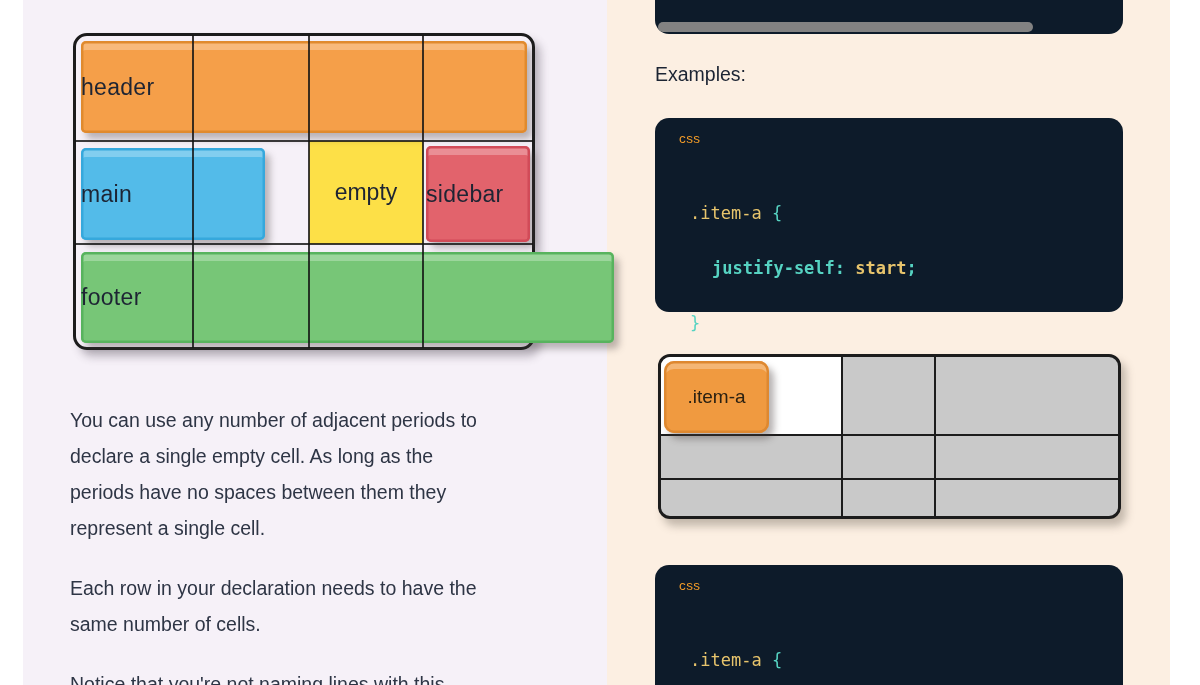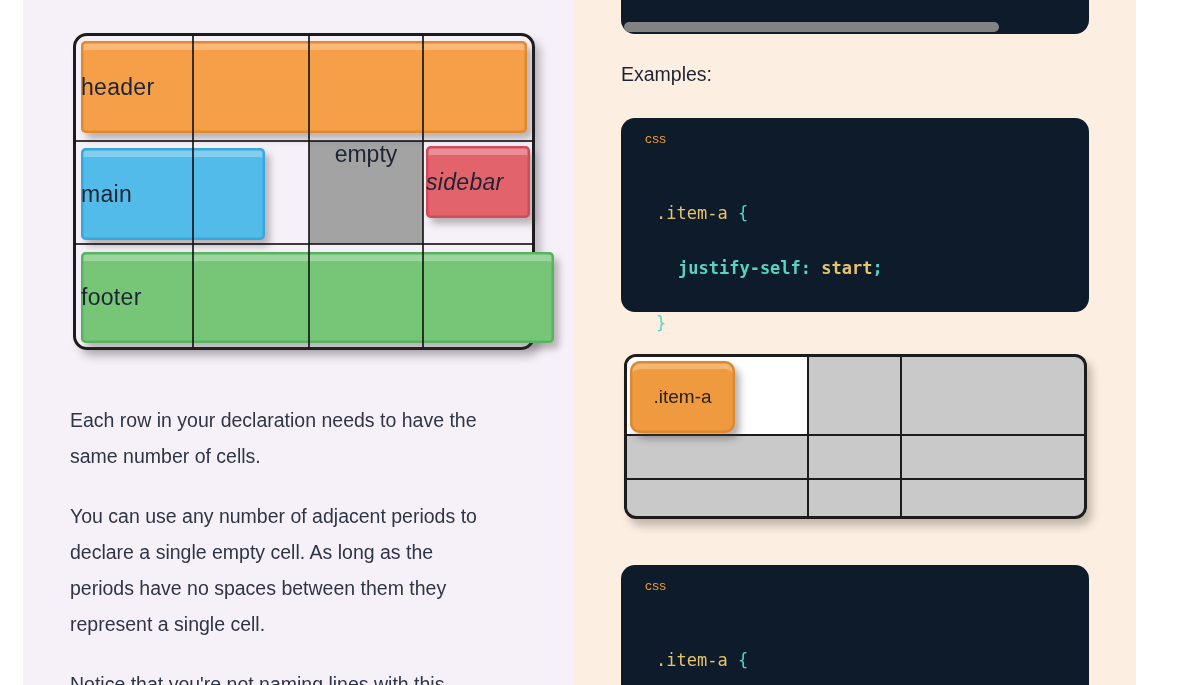--- a/index.html
+++ b/index.html
@@ -10,36 +10,36 @@
     overflow:hidden;
     font-family:"Liberation Sans", sans-serif;
   }
 
   
   .left-panel {
     position:absolute; left:23px; top:0; width:584px; height:685px;
     background:#F6F1F8;
   }
   .right-panel {
-    position:absolute; left:573px; top:0; width:563px; height:685px;
+    position:absolute; left:607px; top:0; width:563px; height:685px;
     background:#FCEFE2;
   }
 
   
   .lp-figure { position:absolute; left:50px; top:33px; width:462px; height:317px; }
   .lp-outline {
     position:absolute; inset:0;
     border:3px solid #1c1c1c; border-radius:14px;
     box-shadow:6px 7px 9px rgba(70,60,75,0.30);
     z-index:1;
   }
   .lp-empty-cell {
     position:absolute; left:236px; top:108px; width:114px; height:103px;
-    background:#a3a3a3; z-index:2;
-    display:flex; justify-content:center;
+    background:#fde047; z-index:2;
+    display:flex; align-items:center; justify-content:center;
   }
   .gridline { position:absolute; background:rgba(18,18,18,0.82); z-index:6; }
   .vl { top:2px; bottom:2px; width:2px; }
   .vl1 { left:119px; } .vl2 { left:235px; } .vl3 { left:349px; }
   .hl { left:2px; right:2px; height:2px; }
   .hl1 { top:107px; } .hl2 { top:210px; }
 
   .area-box {
     position:absolute; z-index:4; border-radius:5px;
     display:flex; align-items:center; 
@@ -47,26 +47,25 @@
   }
   .box-header {
     left:8px; top:8px; width:446px; height:92px; background:#F59F49;
     box-shadow:inset 0 0 0 2.5px #E08A2E, inset 0 9px 0 rgba(255,255,255,0.28), 5px 6px 7px rgba(70,60,60,0.35);
   }
   .box-main {
     left:8px; top:115px; width:184px; height:92px; background:#53BBE9;
     box-shadow:inset 0 0 0 2.5px #36A8DC, inset 0 9px 0 rgba(255,255,255,0.28), 5px 6px 7px rgba(70,60,60,0.35);
   }
   .box-sidebar {
-    left:353px; top:113px; width:104px; height:72px; background:#E2636C;
+    left:353px; top:113px; width:104px; height:96px; background:#E2636C;
     box-shadow:inset 0 0 0 2.5px #D14B58, inset 0 9px 0 rgba(255,255,255,0.28), 5px 6px 7px rgba(70,60,60,0.35);
-    font-style:italic;
   }
   .box-footer {
-    left:8px; top:219px; width:473px; height:91px; background:#77C677;
+    left:8px; top:219px; width:533px; height:91px; background:#77C677;
     box-shadow:inset 0 0 0 2.5px #58B35E, inset 0 9px 0 rgba(255,255,255,0.28), 5px 6px 7px rgba(70,60,60,0.35);
   }
   .empty-label { font-size:23px; font-weight:500; color:#1d2433; }
 
   
   .lp-text {
     position:absolute; left:47px; top:402px; width:482px;
     color:#2E3545; font-size:19.5px; line-height:36px;
   }
   .lp-text p { white-space:pre-line; margin:0 0 24px 0; }
@@ -154,26 +153,26 @@
     </div>
 
     <div class="gridline vl vl1"></div>
     <div class="gridline vl vl2"></div>
     <div class="gridline vl vl3"></div>
     <div class="gridline hl hl1"></div>
     <div class="gridline hl hl2"></div>
   </div>
 
   <div class="lp-text">
-    <p>Each row in your declaration needs to have the
-same number of cells.</p>
     <p>You can use any number of adjacent periods to
 declare a single empty cell. As long as the
 periods have no spaces between them they
 represent a single cell.</p>
+    <p>Each row in your declaration needs to have the
+same number of cells.</p>
     <p>Notice that you're not naming lines with this</p>
   </div>
 </div>
 
 <div class="right-panel">
 
   <div class="code-block cb-top">
     <div class="h-scrollbar"></div>
   </div>
 

